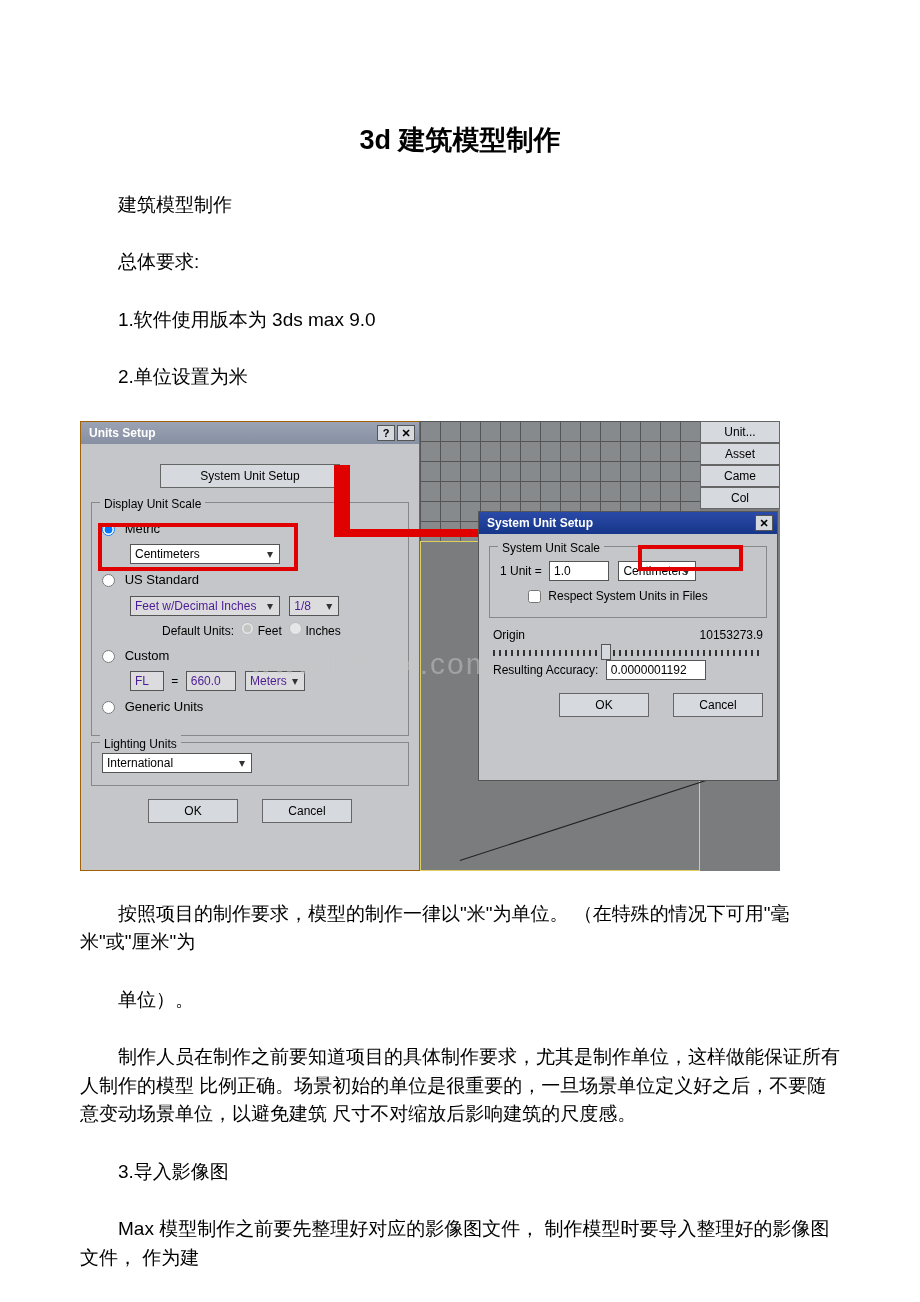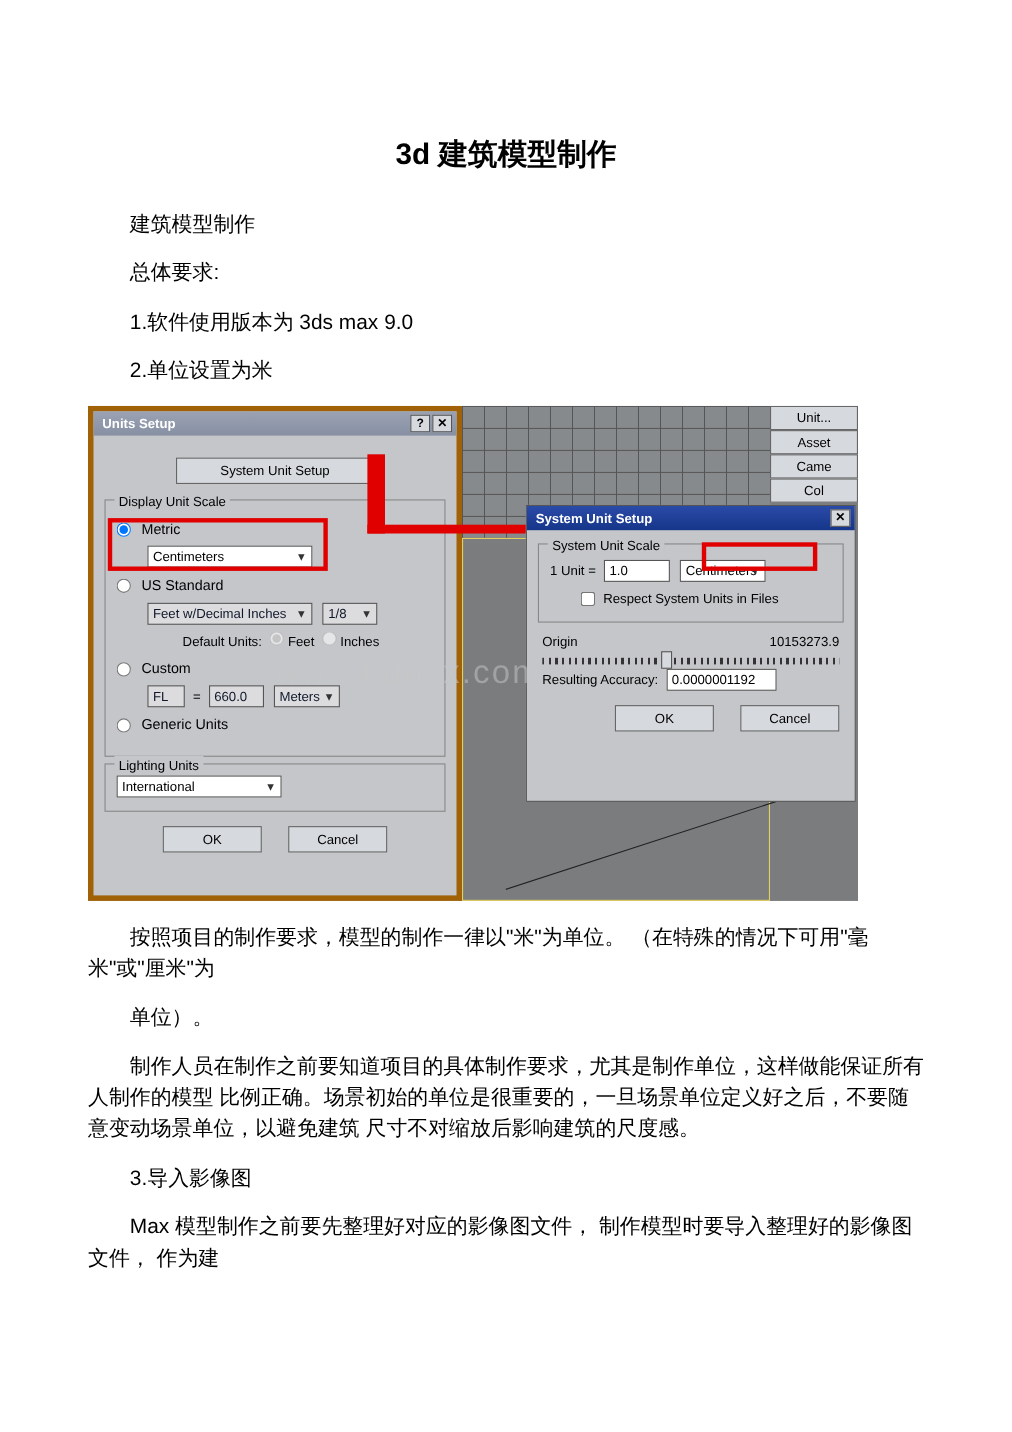--- a/index.html
+++ b/index.html
@@ -13,40 +13,40 @@
     line-height: 1.5;
   }
   h1 {
     text-align: center;
     font-size: 27px;
     font-weight: bold;
     margin-bottom: 30px;
   }
   .para {
     font-size: 19px;
-    margin: 16px 0;
+    margin: 29px 0;
     text-indent: 2em;
   }
   .figure {
     width: 700px;
     height: 450px;
     position: relative;
     margin: 10px 0 20px 0;
     background: #b5b6b8;
     font-family: Tahoma, Arial, sans-serif;
     font-size: 12px;
     overflow: hidden;
   }
   
   .dlg1 {
     position: absolute;
     left: 0; top: 0;
     width: 340px; height: 450px;
     background: #c4c6c9;
-    border: 5px solid #a16207;
+    border: 1px solid #a16207;
   }
   .dlg1-title {
     height: 22px;
     background: linear-gradient(#9aa2b3,#8790a3);
     color: #fff;
     line-height: 22px;
     padding-left: 8px;
     font-weight: bold;
     display: flex;
     justify-content: space-between;
@@ -95,21 +95,21 @@
     font-size: 12px;
   }
   .combo-fake::after {
     content: "▾";
     position: absolute;
     right: 2px; top: 0;
     width: 14px;
     text-align: center;
     color: #333;
   }
-  .disabled .combo-fake, .disabled .txt { color: #0f172a; background: #dcdcde; }
+  .disabled .combo-fake, .disabled .txt { color: #4c1d95; background: #dcdcde; }
   .txt {
     display: inline-block;
     border: 1px solid #555;
     background: #fff;
     height: 20px; line-height: 18px;
     padding: 0 4px;
   }
   .btnrow {
     display: flex; justify-content: center; gap: 24px;
     margin: 13px 0;

